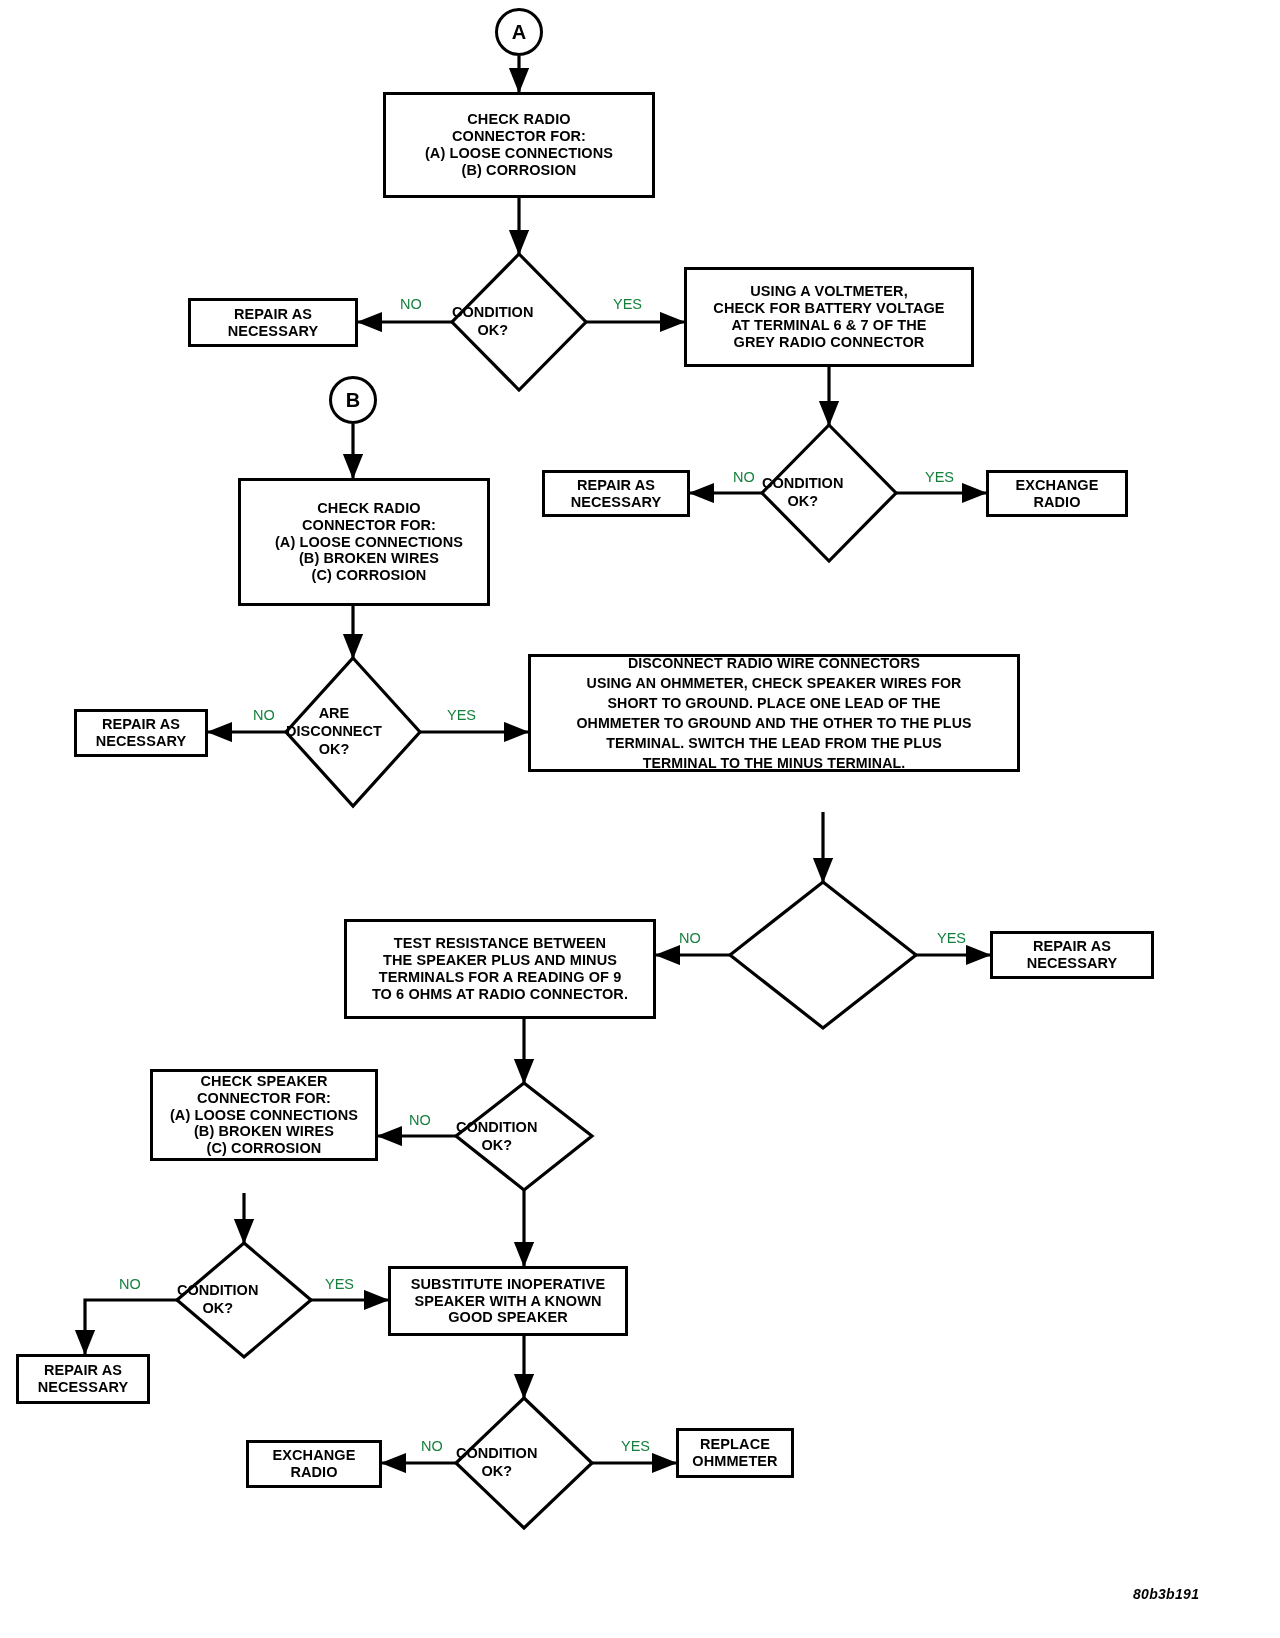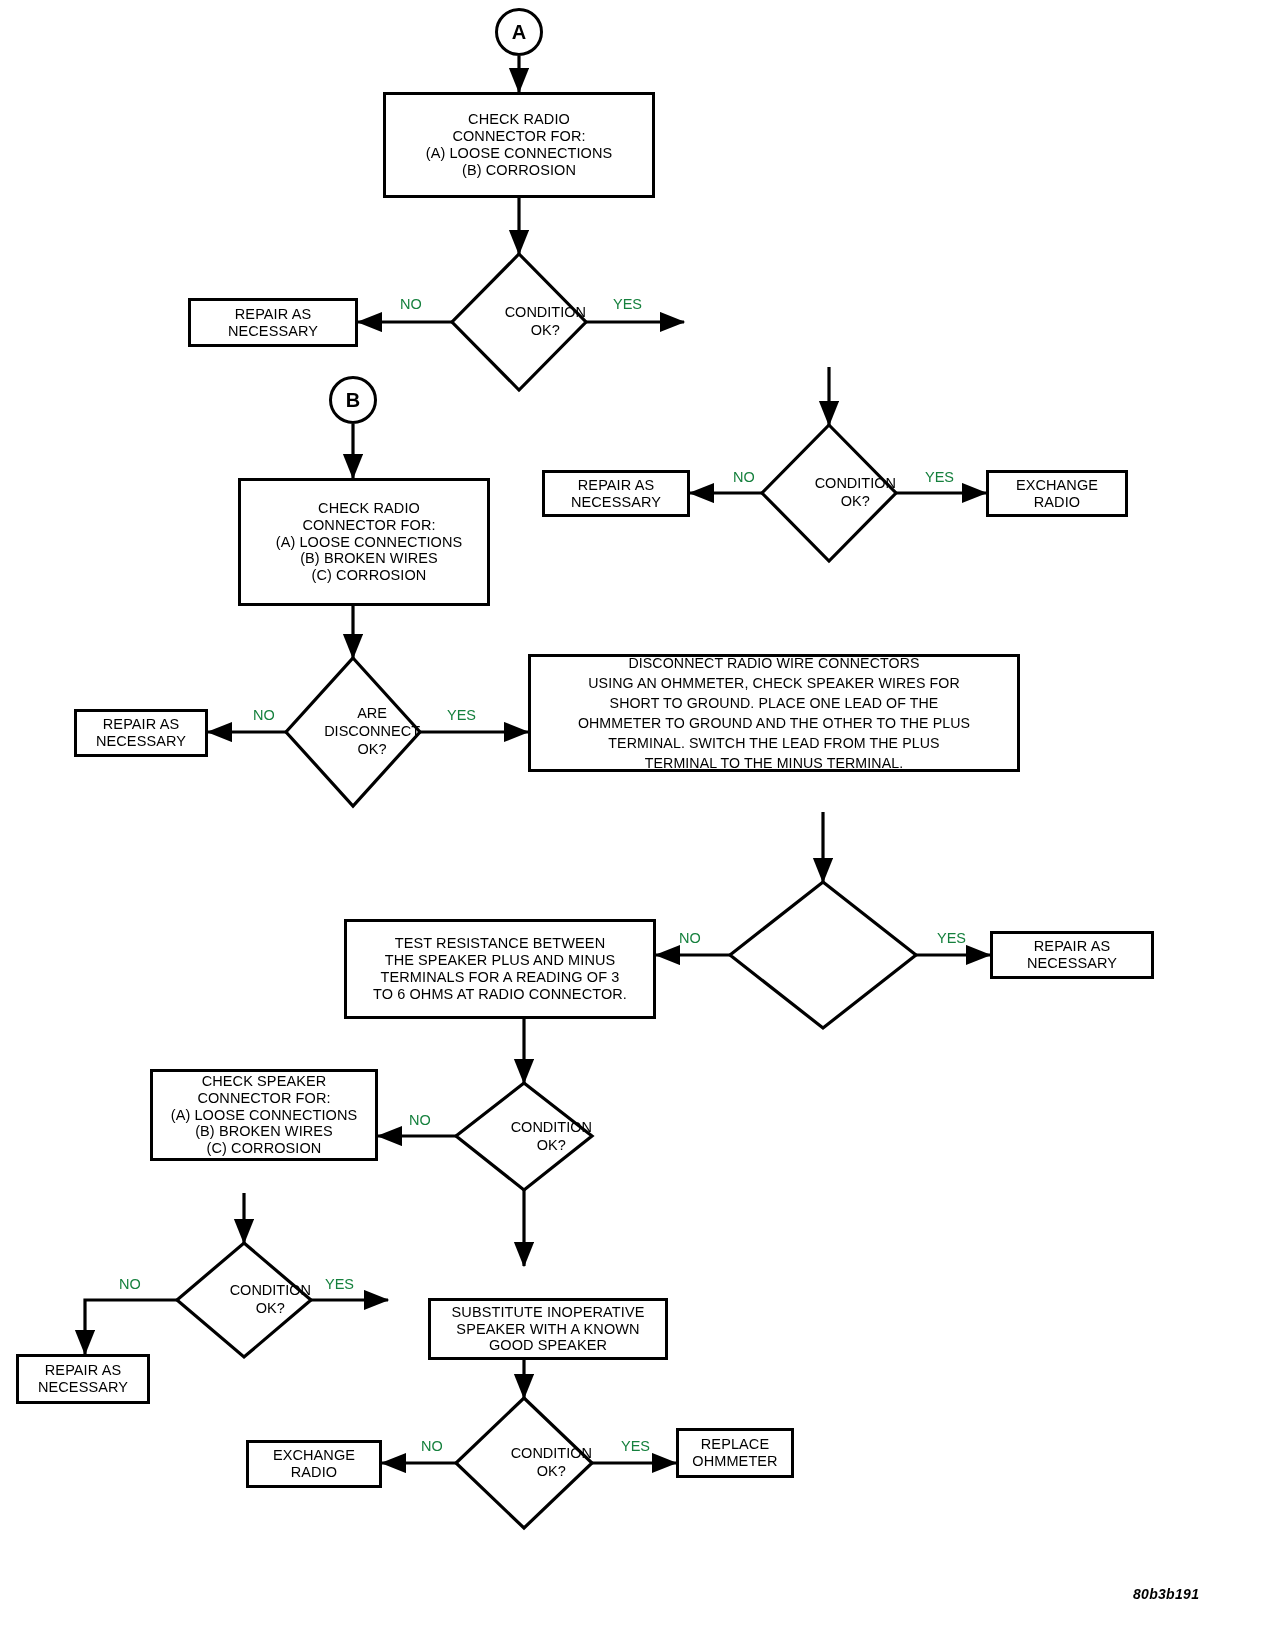--- a/index.html
+++ b/index.html
@@ -1,20 +1,20 @@
 <!DOCTYPE html>
 <html><head>
 <meta charset="utf-8">
 <style>
   html,body{margin:0;padding:0;background:#ffffff;}
   body{font-family:"Liberation Sans", sans-serif;}
   #page{position:relative;width:1280px;height:1638px;background:#ffffff;overflow:hidden;}
   #svg-layer{position:absolute;left:0;top:0;width:1280px;height:1638px;}
 
-  .node{position:absolute;box-sizing:border-box;display:flex;align-items:center;justify-content:flex-end;}
+  .node{position:absolute;box-sizing:border-box;display:flex;align-items:center;justify-content:flex-start;font-weight:bold;}
 
   .box{
     border:3px solid #000;
     background:#fff;
     text-align:center;
     line-height:1.16;
     font-size:14.5px;
     letter-spacing:.1px;
     color:#000;
   }
@@ -127,20 +127,26 @@
 CONNECTOR FOR:
 (A) LOOSE CONNECTIONS
 (B) CORROSION</span>
   </div>
 
   <div class="node box" style="left:188px;top:298px;width:170px;height:49px;">
     <span class="txt" style="white-space:pre-line;">REPAIR AS
 NECESSARY</span>
   </div>
 
+  <div class="node box" style="left:684px;top:267px;width:290px;height:100px;">
+    <span class="txt" style="white-space:pre-line;">USING A VOLTMETER,
+CHECK FOR BATTERY VOLTAGE
+AT TERMINAL 6 &amp; 7 OF THE
+GREY RADIO CONNECTOR</span>
+  </div>
 
   <div class="node box" style="left:542px;top:470px;width:148px;height:47px;">
     <span class="txt" style="white-space:pre-line;">REPAIR AS
 NECESSARY</span>
   </div>
 
   <div class="node box" style="left:986px;top:470px;width:142px;height:47px;">
     <span class="txt" style="white-space:pre-line;">EXCHANGE
 RADIO</span>
   </div>
@@ -168,38 +174,38 @@
   </div>
 
   <div class="node box" style="left:990px;top:931px;width:164px;height:48px;">
     <span class="txt" style="white-space:pre-line;">REPAIR AS
 NECESSARY</span>
   </div>
 
   <div class="node box" style="left:344px;top:919px;width:312px;height:100px;">
     <span class="txt" style="white-space:pre-line;">TEST RESISTANCE BETWEEN
 THE SPEAKER PLUS AND MINUS
-TERMINALS FOR A READING OF 3
+TERMINALS FOR A READING OF 9
 TO 6 OHMS AT RADIO CONNECTOR.</span>
   </div>
 
   <div class="node box" style="left:150px;top:1069px;width:228px;height:92px;">
     <span class="txt" style="white-space:pre-line;">CHECK SPEAKER
 CONNECTOR FOR:
 (A) LOOSE CONNECTIONS
 (B) BROKEN WIRES
 (C) CORROSION</span>
   </div>
 
   <div class="node box" style="left:16px;top:1354px;width:134px;height:50px;">
     <span class="txt" style="white-space:pre-line;">REPAIR AS
 NECESSARY</span>
   </div>
 
-  <div class="node box" style="left:388px;top:1298px;width:240px;height:62px;margin-left:40px;">
+  <div class="node box" style="left:388px;top:1266px;width:240px;height:70px;">
     <span class="txt" style="white-space:pre-line;">SUBSTITUTE INOPERATIVE
 SPEAKER WITH A KNOWN
 GOOD SPEAKER</span>
   </div>
 
   <div class="node box" style="left:246px;top:1440px;width:136px;height:48px;">
     <span class="txt" style="white-space:pre-line;">EXCHANGE
 RADIO</span>
   </div>
 

